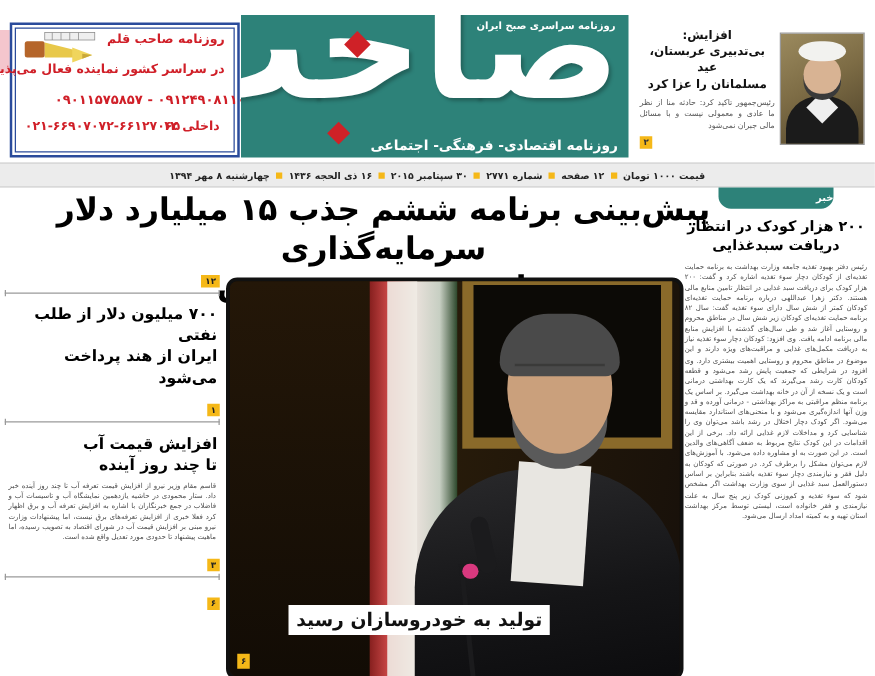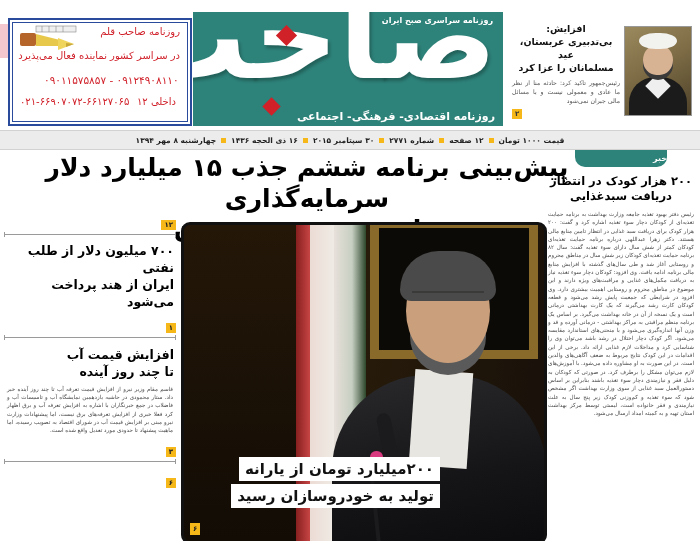--- a/index.html
+++ b/index.html
@@ -30,21 +30,21 @@
   .ad-box{
     position:absolute;left:8px;top:18px;width:180px;height:104px;
     border:2px solid #2a4b9b;background:#fff;
   }
   .ad-inner{position:absolute;inset:2px;border:1px solid #2a4b9b;}
   .ad-pen{
     position:absolute;left:6px;top:4px;width:62px;height:34px;
   }
   .ad-line{
     position:absolute;right:8px;text-align:right;color:#d01f28;
-    font-weight:normal;white-space:nowrap;
+    font-weight:bold;white-space:nowrap;
   }
   .ad-l1{top:6px;font-size:10px;right:10px;}
   .ad-l2{top:30px;font-size:10px;right:10px;}
   .ad-l3{top:54px;font-size:10.5px;left:10px;right:auto;letter-spacing:.3px;margin-left:24px;}
   .ad-l4{top:76px;font-size:10px;left:10px;right:auto;}
   .ad-l4b{top:76px;font-size:10px;right:14px;}
 
   
   .logo-block{
     position:absolute;left:193px;top:12px;width:310px;height:114px;
@@ -342,21 +342,21 @@
     <div class="ph-man-shirt"></div>
     <div class="ph-man-beard"></div>
     <div class="ph-man-head"></div>
     <div class="ph-man-hair"></div>
     <div class="ph-glasses"></div>
     <div class="ph-mic-stem"></div>
     <div class="ph-mic"></div>
     <div class="ph-mic-pink"></div>
 
     <div class="caption-wrap">
-      <div class="caption-line">۲۰۰میلیارد تومان از یارانه</div><br>
+      <br>
       <div class="caption-line">تولید به خودروسازان رسید</div>
     </div>
     <div class="photo-badge">۶</div>
   </div>
 
   <div class="col-right">
     <div class="news-tab">خبر</div>
     <div class="rn-title">
       <div>۲۰۰ هزار کودک در انتظار</div>
       <div>دریافت سبدغذایی</div>

